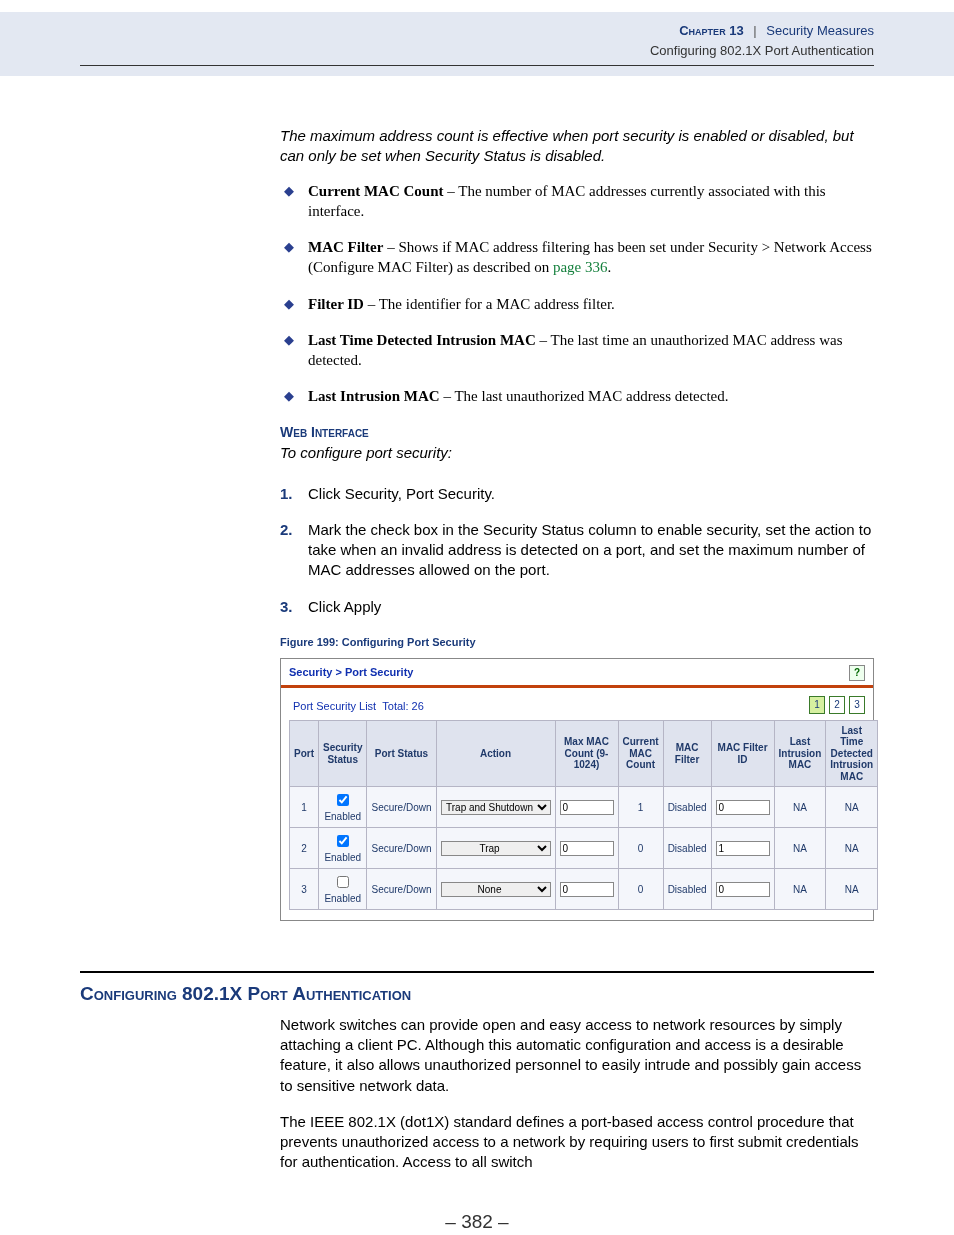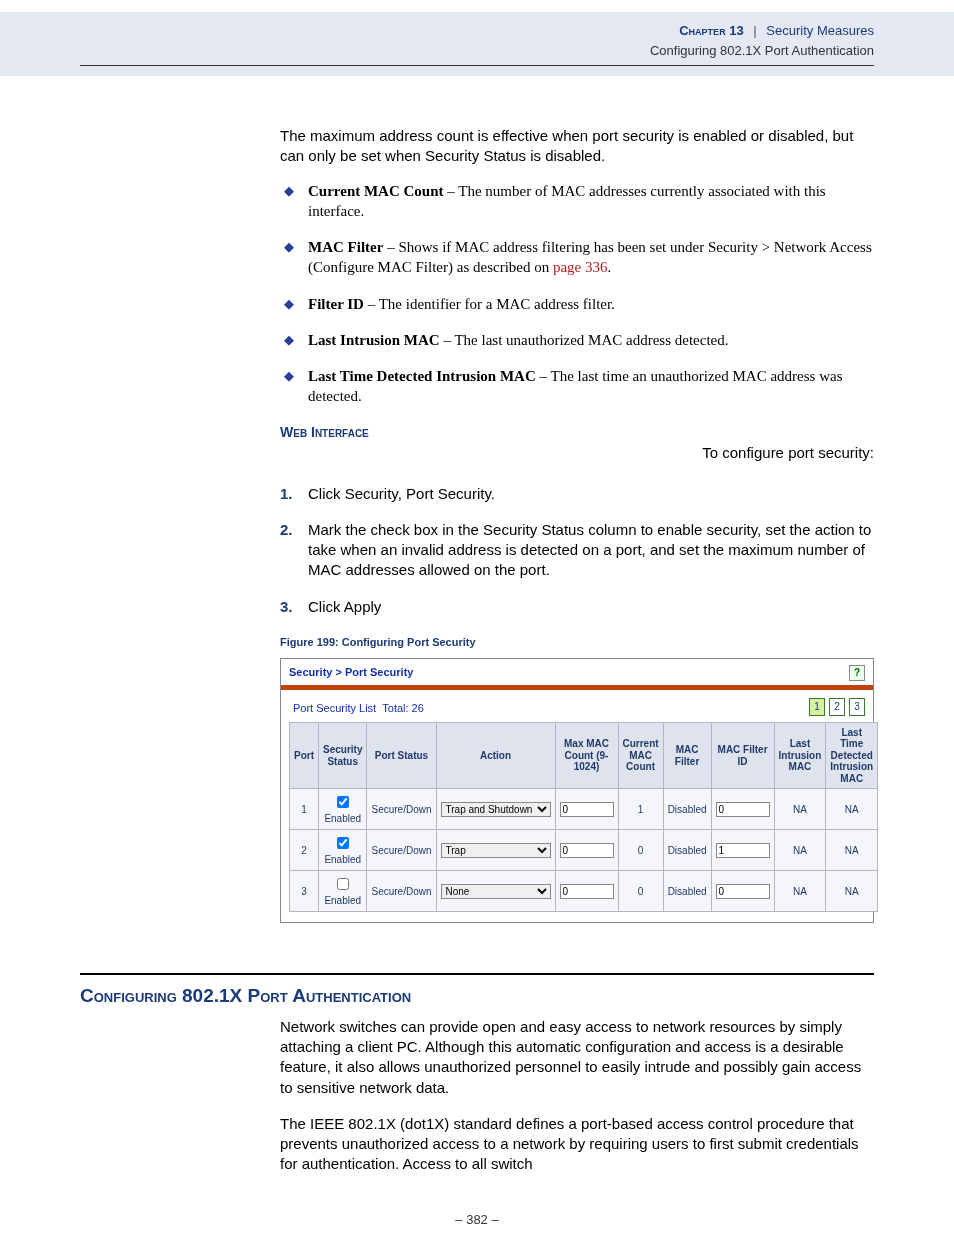--- a/index.html
+++ b/index.html
@@ -36,21 +36,21 @@
   }
   .chapter-line .smallcaps { font-variant: small-caps; font-weight: bold; }
   .chapter-line .sep { color: #555; margin: 0 6px; }
   .sub-line { font-size: 13px; color: #333; margin-top:2px; }
 
   .content {
     margin-left: 280px;
     margin-right: 80px;
     margin-top: 50px;
   }
-  .content p { margin: 0 0 14px 0; }
+  .content p { margin: 0 0 14px 0; font-style: italic; }
 
   ul.diamond {
     list-style: none;
     padding: 0;
     margin: 0 0 14px 0;
     font-family: Liberation Serif, serif;
   }
   ul.diamond > li {
     position: relative;
     padding-left: 28px;
@@ -58,21 +58,21 @@
   }
   ul.diamond > li::before {
     content: "◆";
     position: absolute;
     left: 4px;
     top: 1px;
     color: #2a3f8f;
     font-size: 13px;
   }
   .bold { font-weight: bold; }
-  .link { color: #b91c1c; }
+  .link { color: #15803d; }
   .web-heading {
     font-variant: small-caps;
     color: #1a3a7a;
     font-weight: bold;
     font-size: 14px;
     margin-top: 14px;
     margin-bottom: 2px;
   }
   ol.steps {
     padding-left: 0;
@@ -105,21 +105,21 @@
   .screenshot {
     border: 1px solid #888;
     background: #fff;
     font-family: Arial, sans-serif;
     font-size: 11px;
   }
   .ss-crumb {
     color: #1030b0;
     font-weight: bold;
     padding: 6px 8px 4px 8px;
-    border-bottom: 5px solid #c2410c;
+    border-bottom: 3px solid #c2410c;
     display:flex;
     justify-content:space-between;
     align-items:flex-start;
   }
   .ss-crumb .qmark {
     display:inline-block;width:14px;height:14px;border:1px solid #888;background:#efe;
     text-align:center;line-height:14px;font-size:10px;color:#060;
   }
   .ss-listhead {
     padding: 8px 8px 6px 12px;
@@ -169,20 +169,21 @@
     width: 48px;
     font-size:10px;
     border:1px solid #888;
     padding:1px 2px;
     text-align:left;
   }
   .cell-select {
     font-size:10px;
     border:1px solid #888;
     width: 110px;
+    text-align: center;
   }
   .cb { width:12px;height:12px; }
 
   .section-rule {
     border-top: 2px solid #000;
     margin: 50px 80px 8px 80px;
   }
   .section-heading {
     margin: 0 80px 8px 80px;
     color: #1a3a7a;
@@ -190,21 +191,21 @@
     font-variant: small-caps;
     font-size: 19px;
   }
   .content2 {
     margin-left: 280px;
     margin-right: 80px;
   }
   .content2 p { margin: 0 0 16px 0; }
   .page-num {
     text-align:center;
-    font-size:13px;
+    font-size:19px;
     color:#333;
     margin-top:36px;
   }
 </style>
 </head>
 <body>
 
 <div class="page">
 
   <div class="header-band">
@@ -225,29 +226,29 @@
       <li>
         <span class="bold">Current MAC Count</span><span> – The number of MAC addresses currently associated with this interface.</span>
       </li>
       <li>
         <span class="bold">MAC Filter</span><span> – Shows if MAC address filtering has been set under Security &gt; Network Access (Configure MAC Filter) as described on </span><span class="link">page 336</span><span>.</span>
       </li>
       <li>
         <span class="bold">Filter ID</span><span> – The identifier for a MAC address filter.</span>
       </li>
       <li>
+        <span class="bold">Last Time Detected Intrusion MAC</span><span> – The last time an unauthorized MAC address was detected.</span>
+      </li>
+      <li>
         <span class="bold">Last Intrusion MAC</span><span> – The last unauthorized MAC address detected.</span>
       </li>
-      <li>
-        <span class="bold">Last Time Detected Intrusion MAC</span><span> – The last time an unauthorized MAC address was detected.</span>
-      </li>
     </ul>
 
     <div class="web-heading">Web Interface</div>
-    <p style="margin-bottom:20px;text-align:right;">To configure port security:</p>
+    <p style="margin-bottom:20px;">To configure port security:</p>
 
     <ol class="steps">
       <li>Click Security, Port Security.</li>
       <li>Mark the check box in the Security Status column to enable security, set the action to take when an invalid address is detected on a port, and set the maximum number of MAC addresses allowed on the port.</li>
       <li>Click Apply</li>
     </ol>
 
     <div class="figure-caption">Figure 199:  Configuring Port Security</div>
 
     <div class="screenshot">

